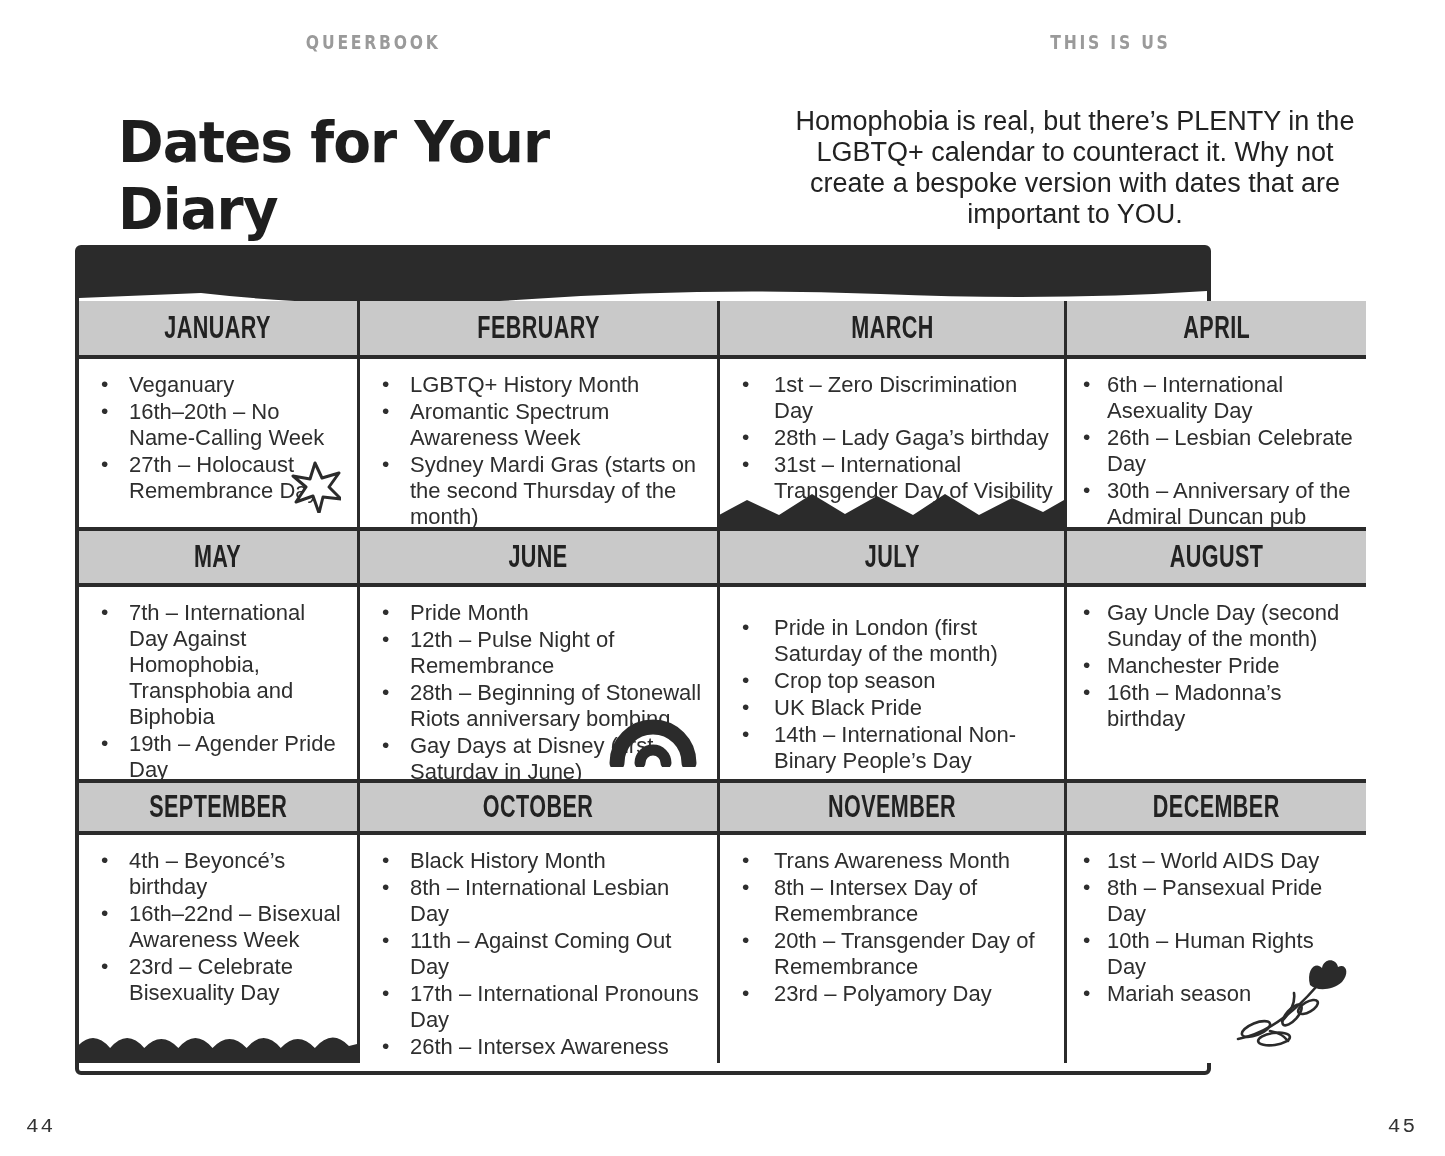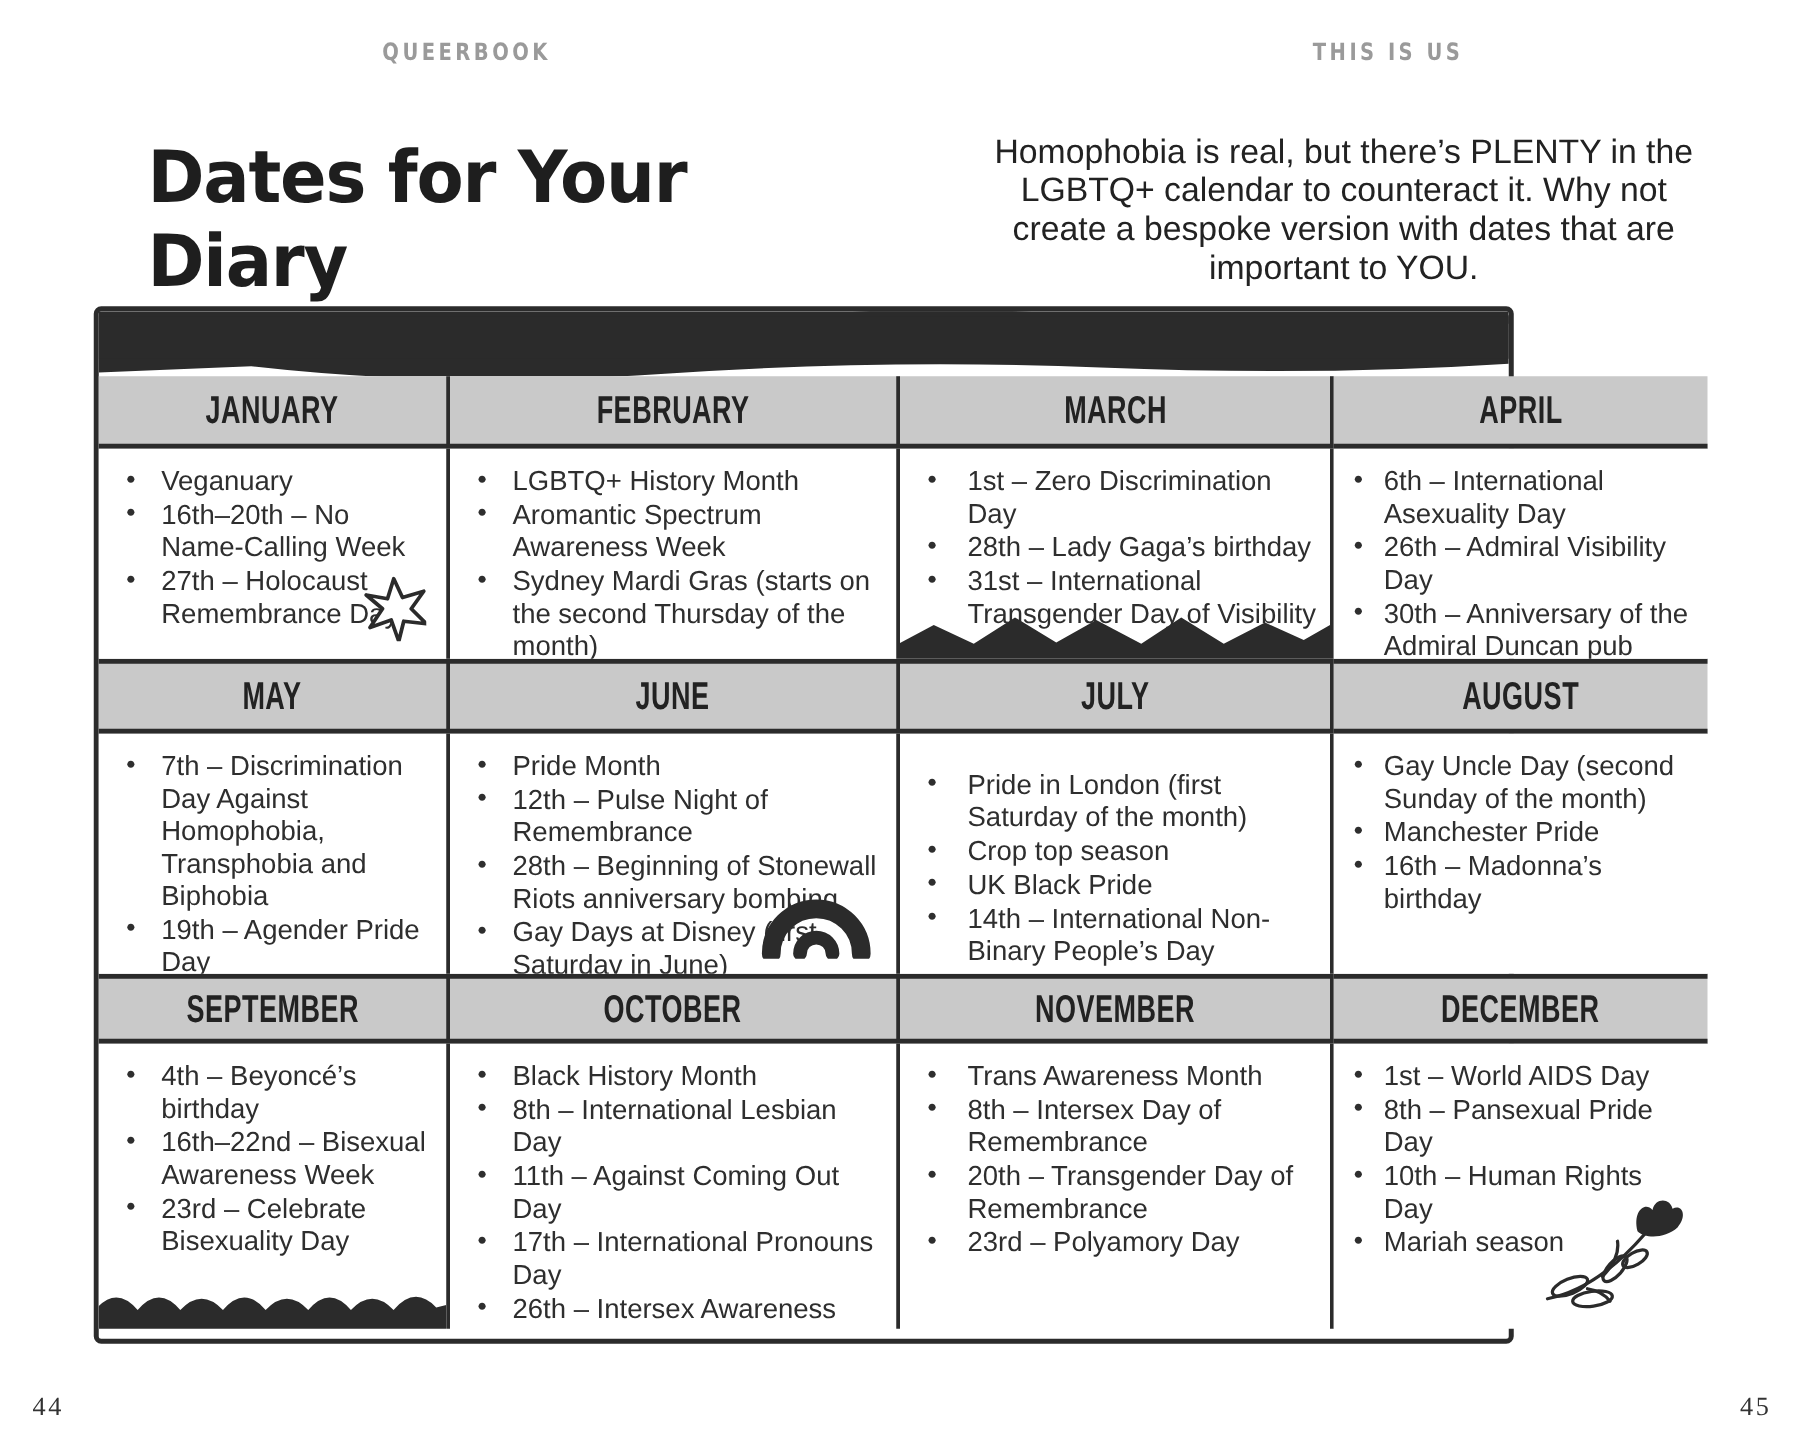--- a/index.html
+++ b/index.html
@@ -50,21 +50,21 @@
   .cell.c4 { padding-left:8px; }
   .cell.c4 li { padding-left:32px; }
 
   .doodle { position:absolute; pointer-events:none; }
   .doodle.star     { right:16px; bottom:14px; width:52px; height:52px; }
   .doodle.mountain { left:-3px; right:0; bottom:-1px; width:calc(100% + 3px); height:46px; }
   .doodle.rainbow  { right:18px; bottom:12px; width:92px; height:74px; }
   .doodle.scallop  { left:-3px; bottom:-1px; width:calc(100% + 3px); height:42px; }
   .doodle.flower   { right:14px; bottom:12px; width:122px; height:96px; }
 
-  .page-num { position:absolute; bottom:18px; font-family:Liberation Serif, serif;
+  .page-num { position:absolute; bottom:18px; font-family:Liberation Mono, monospace;
               font-size:21px; letter-spacing:2px; color:#333; }
   .pn-left  { left:26px; }
   .pn-right { right:28px; }
 </style>
 </head>
 <body>
 
 <div class="page">
 
   <div class="running-head rh-left">QUEERBOOK</div>
@@ -120,41 +120,41 @@
             <li>28th – Lady Gaga’s birthday</li>
             <li>31st – International Transgender Day of Visibility</li>
           </ul>
         <svg class="doodle mountain" viewBox="0 0 347 46" preserveAspectRatio="none" aria-hidden="true">
           <path d="M0,46 L0,34 L30,18 L62,33 L95,12 L128,32 L160,14 L196,33 L228,12 L262,33 L295,16 L326,30 L347,18 L347,46 Z" fill="#2b2b2b"></path>
         </svg>
       </div>
       <div class="cell c4">
         <ul>
             <li>6th – International Asexuality Day</li>
-            <li>26th – Admiral Visibility Day</li>
+            <li>26th – Lesbian Celebrate Day</li>
             <li>30th – Anniversary of the Admiral Duncan pub bombing in 1999</li>
           </ul>
       </div>
 
       <div class="hdr r2 c1">
           <span>MAY</span>
         </div>
       <div class="hdr r2 c2">
           <span>JUNE</span>
         </div>
       <div class="hdr r2 c3">
           <span>JULY</span>
         </div>
       <div class="hdr r2 c4">
           <span>AUGUST</span>
         </div>
 
       <div class="cell c1">
         <ul>
-            <li>7th – Discrimination Day Against Homophobia, Transphobia and Biphobia</li>
+            <li>7th – International Day Against Homophobia, Transphobia and Biphobia</li>
             <li>19th – Agender Pride Day</li>
             <li>22nd – Harvey Milk Day</li>
           </ul>
       </div>
       <div class="cell c2">
         <ul>
             <li>Pride Month</li>
             <li>12th – Pulse Night of Remembrance</li>
             <li>28th – Beginning of Stonewall Riots anniversary bombing</li>
             <li>Gay Days at Disney (first Saturday in June)</li>

